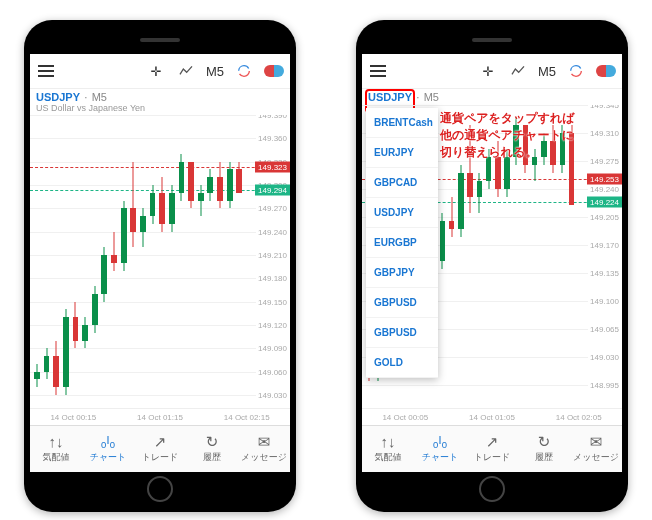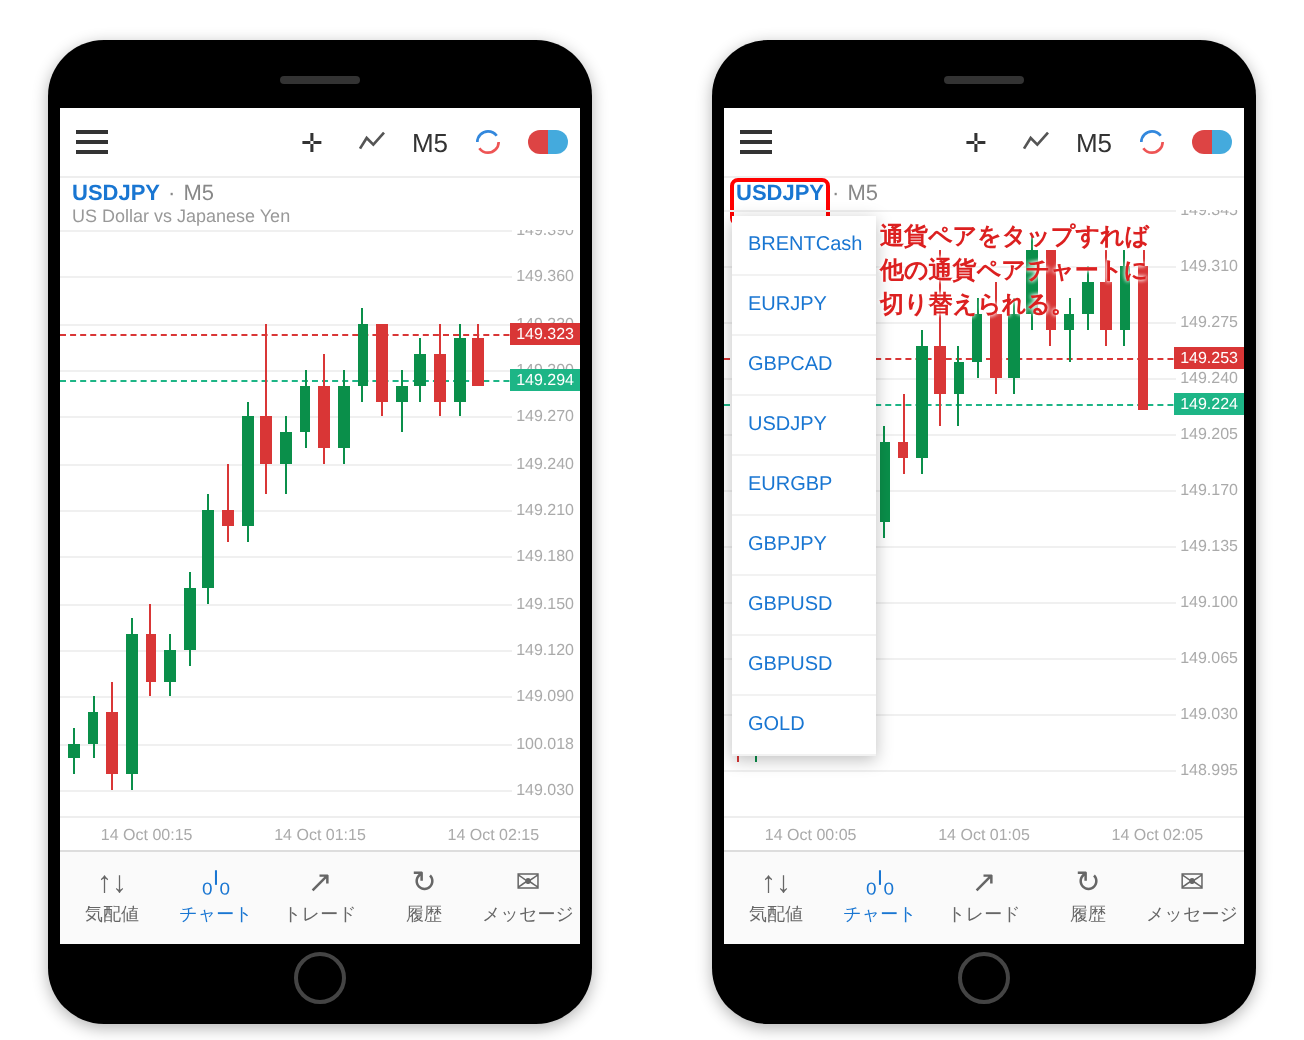--- a/index.html
+++ b/index.html
@@ -207,21 +207,21 @@
     background: #fff;
     box-shadow: 0 2px 8px rgba(0,0,0,0.25);
     z-index: 10;
     display: flex;
     flex-direction: column;
   }
   .symlist div {
     padding: 9px 8px;
     font-size: 10px;
     color: #1976d2;
-    font-weight: 400;
+    font-weight: 700;
     border-bottom: 1px solid #f2f2f2;
   }
   
   .annot {
     position: absolute;
     top: 56px;
     left: 78px;
     right: 38px;
     color: #dc2020;
     font-size: 12px;
@@ -289,21 +289,21 @@
           <div class="ylabel" style="top: 140px;">149.210</div>
           <div class="grid-h" style="top: 163.333px;"></div>
           <div class="ylabel" style="top: 163.333px;">149.180</div>
           <div class="grid-h" style="top: 186.667px;"></div>
           <div class="ylabel" style="top: 186.667px; margin-left: 38px;">149.150</div>
           <div class="grid-h" style="top: 210px;"></div>
           <div class="ylabel" style="top: 210px;">149.120</div>
           <div class="grid-h" style="top: 233.333px;"></div>
           <div class="ylabel" style="top: 233.333px;">149.090</div>
           <div class="grid-h" style="top: 256.667px;"></div>
-          <div class="ylabel" style="top: 256.667px;">100.018</div>
+          <div class="ylabel" style="top: 256.667px;">149.060</div>
           <div class="grid-h" style="top: 280px;"></div>
           <div class="ylabel" style="top: 280px;">149.030</div>
           <div class="price-h" style="top: 52.1111px; border-color: rgb(217, 54, 54);"></div>
           <div class="price-tag" style="top: 52.1111px; background: rgb(217, 54, 54);">149.323</div>
           <div class="price-h" style="top: 74.6667px; border-color: rgb(29, 181, 134);"></div>
           <div class="price-tag" style="top: 74.6667px; background: rgb(29, 181, 134);">149.294</div>
           <div class="candle up" style="left: 4px; width: 5.78182px;">
             <div class="wick" style="top: 248.889px; height: 23.3333px;"></div>
             <div class="body" style="top: 256.667px; height: 7.77778px;"></div>
           </div>

